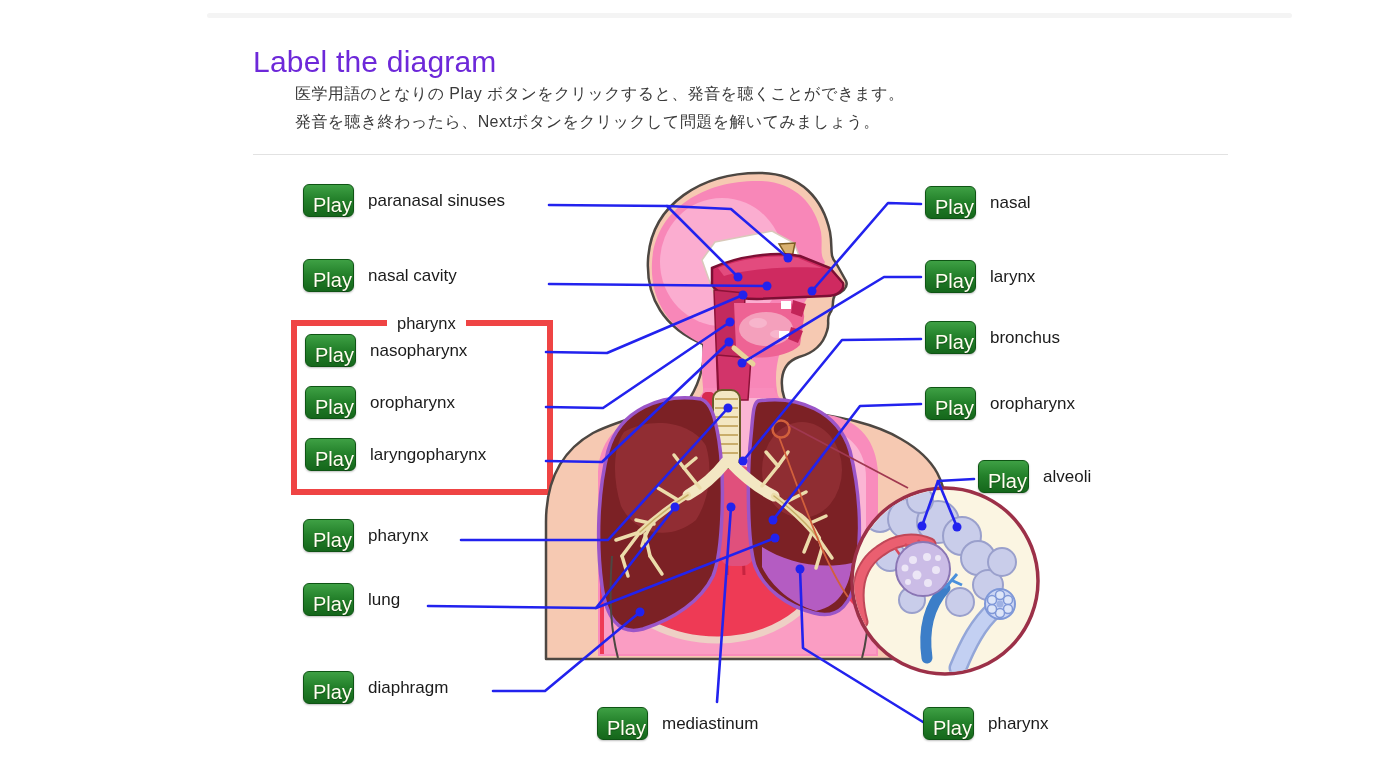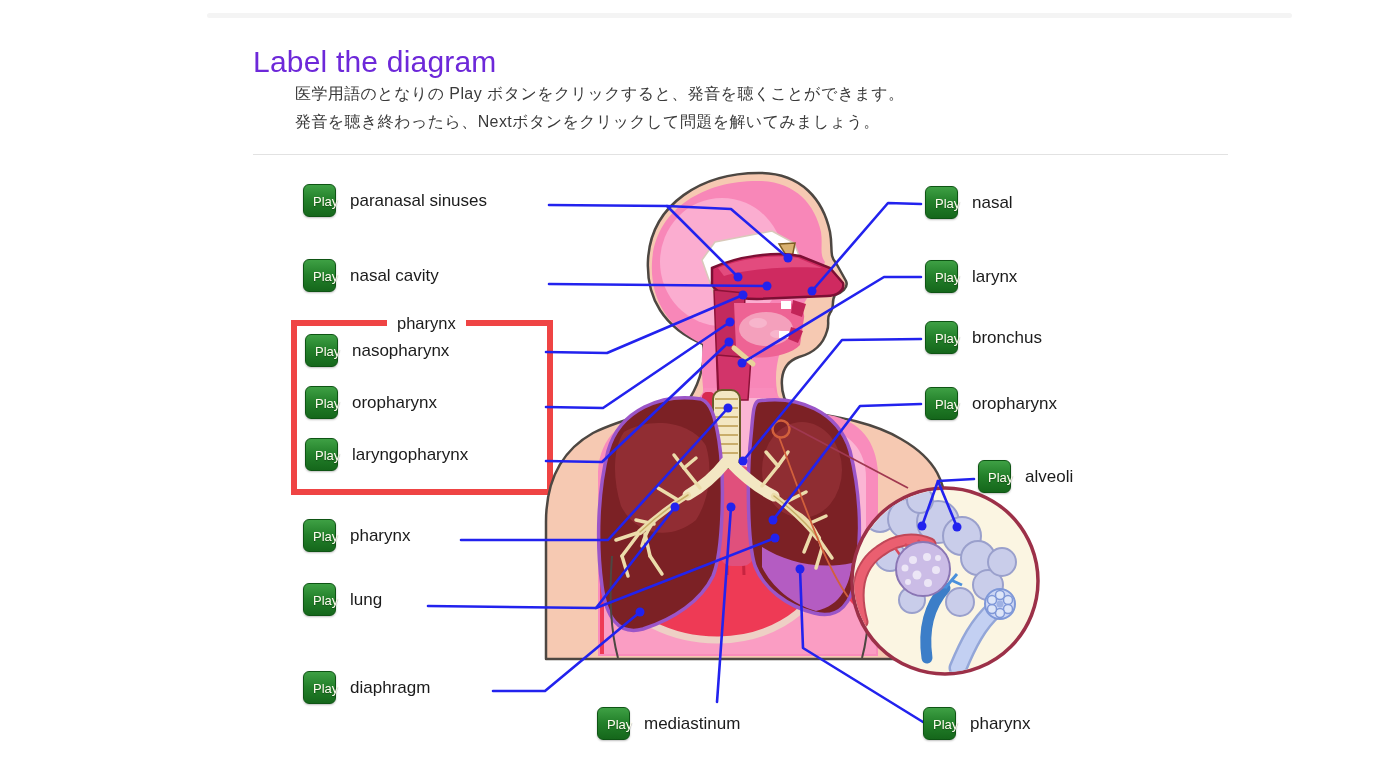--- a/index.html
+++ b/index.html
@@ -7,23 +7,23 @@
           font-family:"Liberation Sans",sans-serif; overflow:hidden; }
   .topstrip { position:absolute; left:207px; top:13px; width:1085px; height:5px;
               background:#f4f4f4; border-radius:3px; }
   .title { position:absolute; left:253px; top:25px; font-size:30px; font-weight:400;
            color:#6d28d9; letter-spacing:.2px; }
   .instructions { position:absolute; left:253px; top:80px; font-size:16px; color:#3a3a3a;
                   line-height:28px; letter-spacing:.4px;margin-left:42px; }
   .rule { position:absolute; left:253px; top:154px; width:975px; height:1px; background:#e2e2e2; }
   svg.art { position:absolute; left:0; top:0; z-index:1; }
   .row { position:absolute; display:flex; align-items:center; gap:14px; z-index:2; }
-  .play { width:33px; height:33px; border-radius:6px; border:1px solid #0e5414;
+  .play { width:51px; height:33px; border-radius:6px; border:1px solid #0e5414;
           background:linear-gradient(180deg,#3ea044 0%,#23802a 48%,#15671b 100%);
-          color:#fffef0; font-size:13px; font-family:"Liberation Sans",sans-serif;
+          color:#fffef0; font-size:20px; font-family:"Liberation Sans",sans-serif;
           text-shadow:0 1px 1px rgba(0,0,0,.35); padding:9px; cursor:pointer;
           box-shadow:0 1px 2px rgba(0,0,0,.25); }
   .term { font-size:17px; color:#1b1b1b; white-space:nowrap; }
   .pharynx-box { position:absolute; left:291px; top:320px; width:250px; height:163px;
                  border:6px solid #ef4444; z-index:0; }
   .pharynx-legend { position:absolute; left:90px; top:-12px; background:#fff;
                     padding:0 10px; font-size:16.5px; color:#1b1b1b; }
 </style>
 </head>
 <body>

